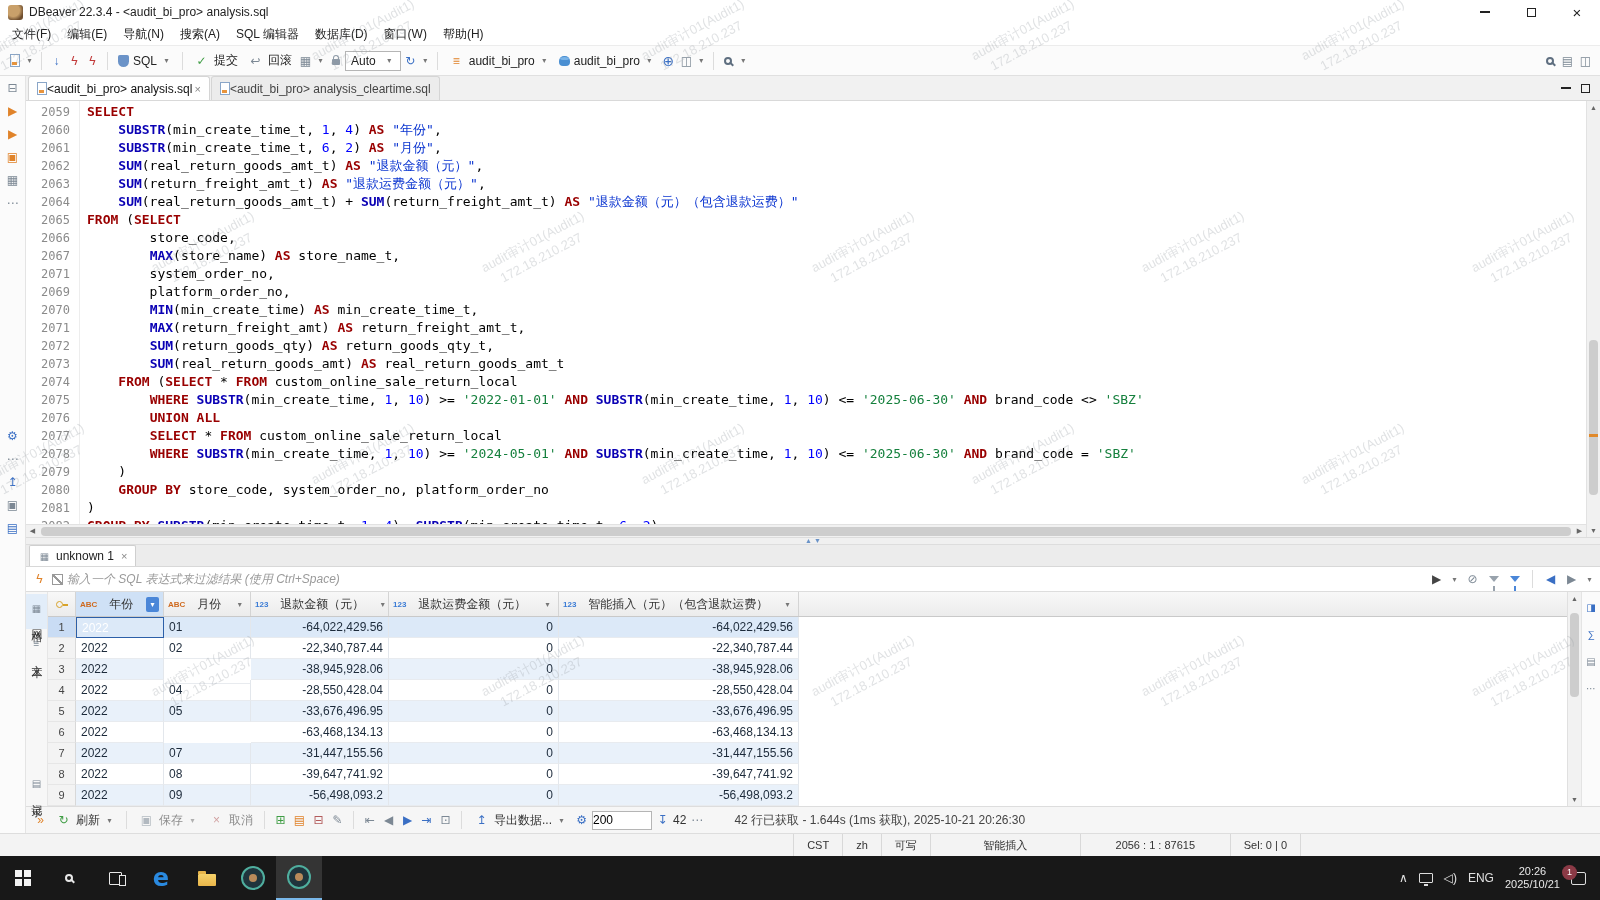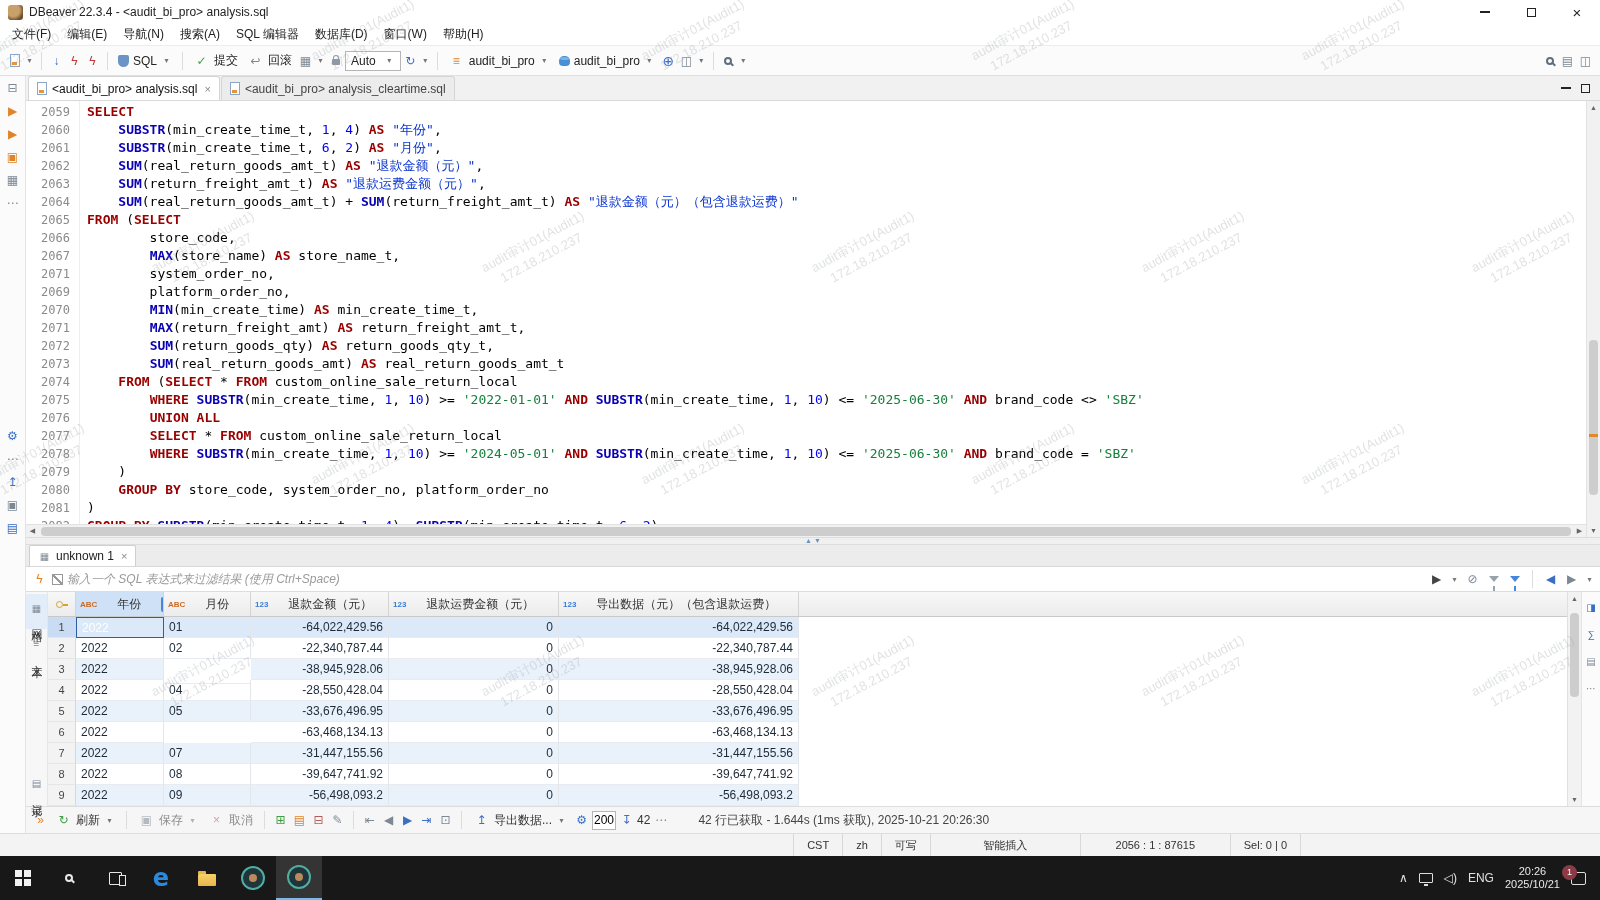--- a/index.html
+++ b/index.html
@@ -45,21 +45,21 @@
 
 
 .body-row{flex:1;display:flex;min-height:0}
 .left-rail{width:26px;background:#fbfbfb;border-right:1px solid #e4e4e4;display:flex;flex-direction:column;align-items:center;padding:2px 0;gap:3px;flex-shrink:0}
 .rail-spacer{flex:1}
 .rail-bottom-spacer{height:290px}
 .content{flex:1;display:flex;flex-direction:column;min-width:0}
 
 
 .tabbar{height:25px;background:#f1f1f1;display:flex;align-items:flex-end;border-bottom:1px solid #d9d9d9;padding-left:2px}
-.tab{display:flex;align-items:center;gap:5px;height:24px;padding:0 8px;font-size:12px;background:#ececec;color:#444;border:1px solid #d5d5d5;border-bottom:none;border-radius:3px 3px 0 0;margin-right:1px;white-space:nowrap}
+.tab{display:flex;align-items:center;height:24px;padding:0 8px;font-size:12px;background:#ececec;color:#444;border:1px solid #d5d5d5;border-bottom:none;border-radius:3px 3px 0 0;margin-right:1px;white-space:nowrap}
 .tab.active{background:#fff;color:#111}
 .tab-close{font-size:11px;color:#888;margin-left:2px}
 .tab-controls{margin-left:auto;display:flex;gap:10px;align-items:center;padding-right:10px;height:100%}
 
 
 .main{flex:1;display:flex;min-height:0}
 .editor-col{flex:1;display:flex;flex-direction:column;min-width:0}
 .editor{flex:1;display:flex;overflow:hidden;background:#fff}
 .gutter{width:54px;flex-shrink:0;text-align:right;padding:2px 9px 0 0;font:12px/18px "DejaVu Sans Mono",monospace;color:#8a8a8a;border-right:1px solid #ededed}
 .code{flex:1;font:13px/18px "DejaVu Sans Mono",monospace;padding:2px 0 0 7px;white-space:pre;overflow:hidden;color:#000}
@@ -93,21 +93,21 @@
 
 .res-body{height:214px;display:flex;min-width:0}
 .res-rail{width:22px;background:#f7f7f7;border-right:1px solid #e6e6e6;display:flex;flex-direction:column;align-items:center;padding:2px 0;flex-shrink:0}
 .side-tab{display:flex;flex-direction:column;align-items:center;gap:3px;padding:4px 0;font-size:11px;color:#333;width:100%}
 .side-tab.active{background:#e2edf9}
 .side-tab.bottom{margin-top:auto}
 .vtext{writing-mode:vertical-rl;letter-spacing:2px}
 
 .grid{flex:1;display:flex;flex-direction:column;min-width:0;overflow:hidden;background:#fff}
 .ghead{height:25px;display:flex;background:linear-gradient(#f8f8f8,#ececec);border-bottom:1px solid #c9c9c9;font-size:12px;color:#333;flex-shrink:0}
-.gh{display:flex;align-items:center;gap:20px;padding:0 4px;border-right:1px solid #d4d4d4;flex-shrink:0;overflow:hidden;white-space:nowrap}
+.gh{display:flex;align-items:center;gap:12px;padding:0 4px;border-right:1px solid #d4d4d4;flex-shrink:0;overflow:hidden;white-space:nowrap}
 .gh.corner{width:28px;justify-content:center}
 .gh.sel{background:#cfe1f6}
 .gh .arrow{margin-left:auto;font-size:8px;color:#777;width:13px;height:15px;display:flex;align-items:center;justify-content:center;flex-shrink:0}
 .gh.sel .arrow{background:#4a86d8;color:#fff;border-radius:2px}
 .gh.filler{flex:1;border-right:none}
 .badge{font-size:8px;font-weight:bold;flex-shrink:0}
 .badge.abc{color:#cf6a1f}.badge.num{color:#3a7bd5}
 .keyic{width:7px;height:7px;border:1.7px solid #d8a32a;border-radius:50%;position:relative;margin-right:4px}
 .keyic::after{content:'';position:absolute;left:6px;top:2px;width:5px;height:2px;background:#d8a32a}
 .gbody{flex:1;overflow:hidden}
@@ -119,21 +119,21 @@
 .grow.odd .gc{background:#e9f1fa}
 .grow.selrow .gc{background:#dce9f8}
 .grow .gc.filler{flex:1;background:#fff;border-right:none;border-bottom:none}
 .gc.selcell{background:#3d77c8;color:#fff;border:1px solid #2c5fa8}
 .gvscroll{width:14px;background:#f2f2f2;border-left:1px solid #e0e0e0;display:flex;flex-direction:column;flex-shrink:0}
 .gvtrack{flex:1;position:relative}
 .gvthumb{position:absolute;left:2px;right:2px;top:4%;height:45%;background:#cdcdcd;border-radius:4px}
 .res-right-rail{width:19px;border-left:1px solid #e4e4e4;display:flex;flex-direction:column;align-items:center;gap:7px;padding-top:5px;flex-shrink:0;background:#fbfbfb}
 
 .res-toolbar{height:27px;display:flex;align-items:center;gap:2px;padding:0 6px;background:#f6f6f6;border-top:1px solid #ddd;font-size:12px;color:#333;flex-shrink:0}
-.fetch-input{width:24px;height:19px;border:1px solid #b5b5b5;font-size:12px;text-align:center;font-family:inherit}
+.fetch-input{width:60px;height:19px;border:1px solid #b5b5b5;font-size:12px;font-family:inherit}
 .rtb-status{margin-left:27px;color:#444;white-space:nowrap}
 
 
 .statusbar{height:23px;display:flex;align-items:center;background:#f3f3f3;border-top:1px solid #ddd;font-size:11px;color:#333;flex-shrink:0}
 .sb-spacer{flex:1}
 .sb-seg{padding:0 13px;border-left:1px solid #d8d8d8;height:100%;display:flex;align-items:center;justify-content:center;white-space:nowrap}
 .sb-seg.wide{min-width:150px}
 .sb-tail{width:300px;border-left:1px solid #d8d8d8;height:100%}
 
 
@@ -405,21 +405,21 @@
                     <span class="col-label">退款金额（元）</span>
                     <span class="arrow">▾</span>
                   </div>
                   <div class="gh" style="width: 170px;">
                     <span class="badge num">123</span>
                     <span class="col-label">退款运费金额（元）</span>
                     <span class="arrow">▾</span>
                   </div>
                   <div class="gh" style="width: 240px;">
                     <span class="badge num">123</span>
-                    <span class="col-label">导出数据（元）（包含退款运费）</span>
+                    <span class="col-label">智能插入（元）（包含退款运费）</span>
                     <span class="arrow">▾</span>
                   </div>
                   <div class="gh filler"></div>
                 </div>
               <div class="gbody">
                   <div class="grow odd selrow">
                     <div class="gnum sel">1</div>
                     <div class="gc selcell" style="width: 88px;">2022</div>
                     <div class="gc" style="width: 87px;">01</div>
                     <div class="gc right" style="width: 138px;">-64,022,429.56</div>

